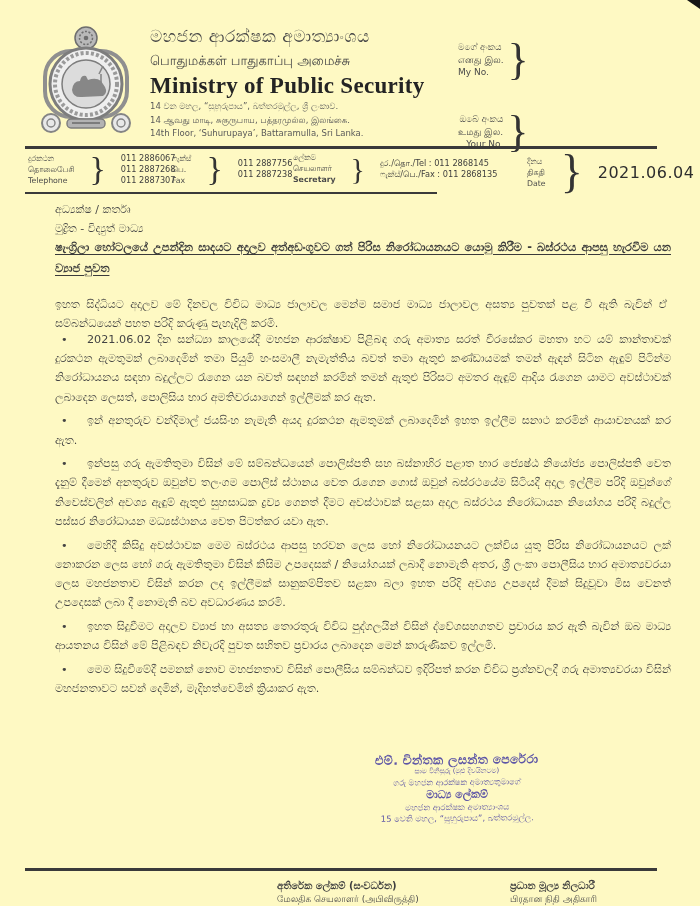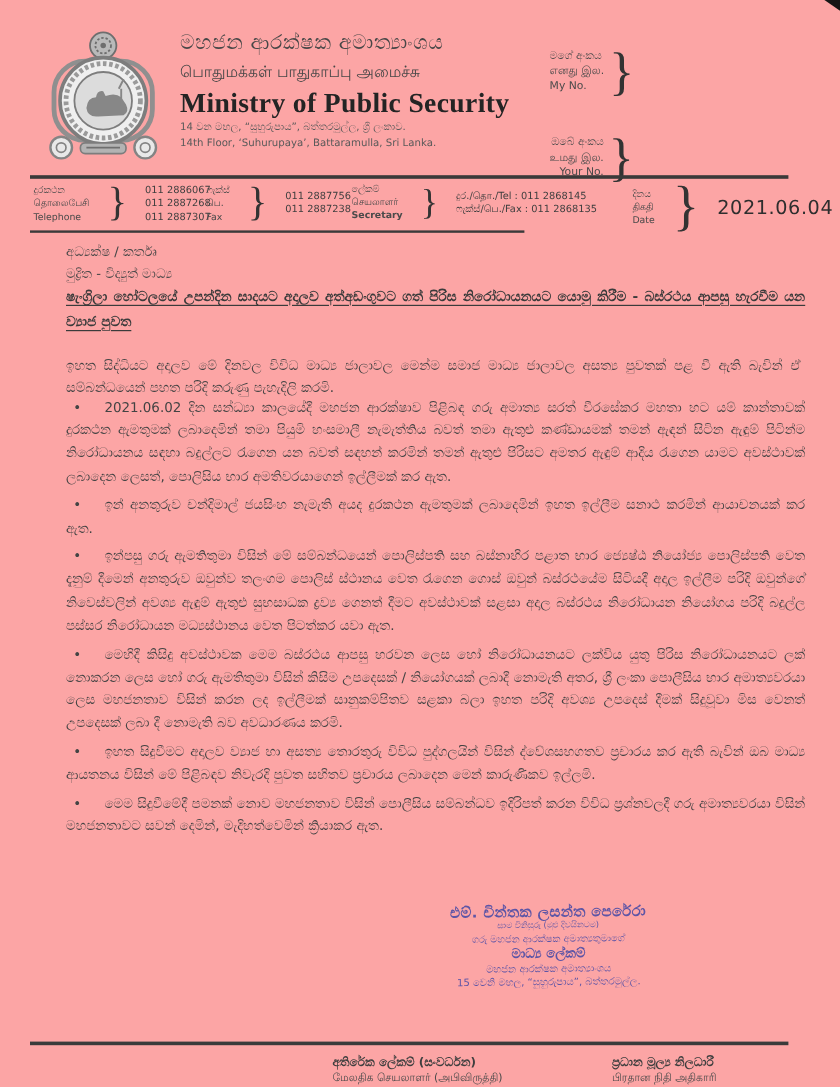--- a/index.html
+++ b/index.html
@@ -3,21 +3,21 @@
 <meta charset="utf-8">
 <style>
   html,body{margin:0;padding:0;}
   body{
     width:700px;height:906px;position:relative;
     background:#ffffff;
     font-family:"DejaVu Sans","Liberation Sans",sans-serif;
     color:#3c3c3c;
     overflow:hidden;
   }
-  .page{position:absolute;inset:0;background:#fca5a5;}
+  .page{position:absolute;inset:0;background:#fef9c3;}
 
   
   .emblem{position:absolute;left:36px;top:24px;width:100px;height:114px;}
   .mast{position:absolute;left:150px;top:24px;width:300px;}
   .m-si{font-size:17px;line-height:24px;color:#474747;letter-spacing:.5px;}
   .m-ta{font-size:13px;line-height:25px;color:#474747;}
   .m-en{font-family:"Liberation Serif","DejaVu Serif",serif;font-weight:bold;
         font-size:23px;line-height:26px;color:#242424;letter-spacing:.3px;}
   .addr{font-size:8.5px;line-height:11.5px;color:#5a5a5a;margin-top:2px;}
 
@@ -104,20 +104,21 @@
       <rect x="31" y="95" width="38" height="9" rx="4" fill="#b3b3b3" stroke="#7d7d7d" stroke-width="1.4"></rect>
       <path d="M36,99 h28" stroke="#6f6f6f" stroke-width="1.6"></path>
     </svg>
   </div>
 
   <div class="mast">
     <div class="m-si">මහජන ආරක්ෂක අමාත්‍යාංශය</div>
     <div class="m-ta">பொதுமக்கள் பாதுகாப்பு அமைச்சு</div>
     <div class="m-en">Ministry of Public Security</div>
     <div class="addr">14 වන මහල, “සුහුරුපාය”, බත්තරමුල්ල, ශ්‍රී ලංකාව.</div>
+    <div class="addr">14 ஆவது மாடி, சுகுருபாய, பத்தரமுல்ல, இலங்கை.</div>
     <div class="addr">14th Floor, ‘Suhurupaya’, Battaramulla, Sri Lanka.</div>
   </div>
 
   <div class="ref" style="top:40px;">
     <div class="ref-lines">
       <div>මගේ අංකය</div>
       <div>எனது இல.</div>
       <div>My No.</div>
     </div>
     <span class="brace b-ref">}</span>

